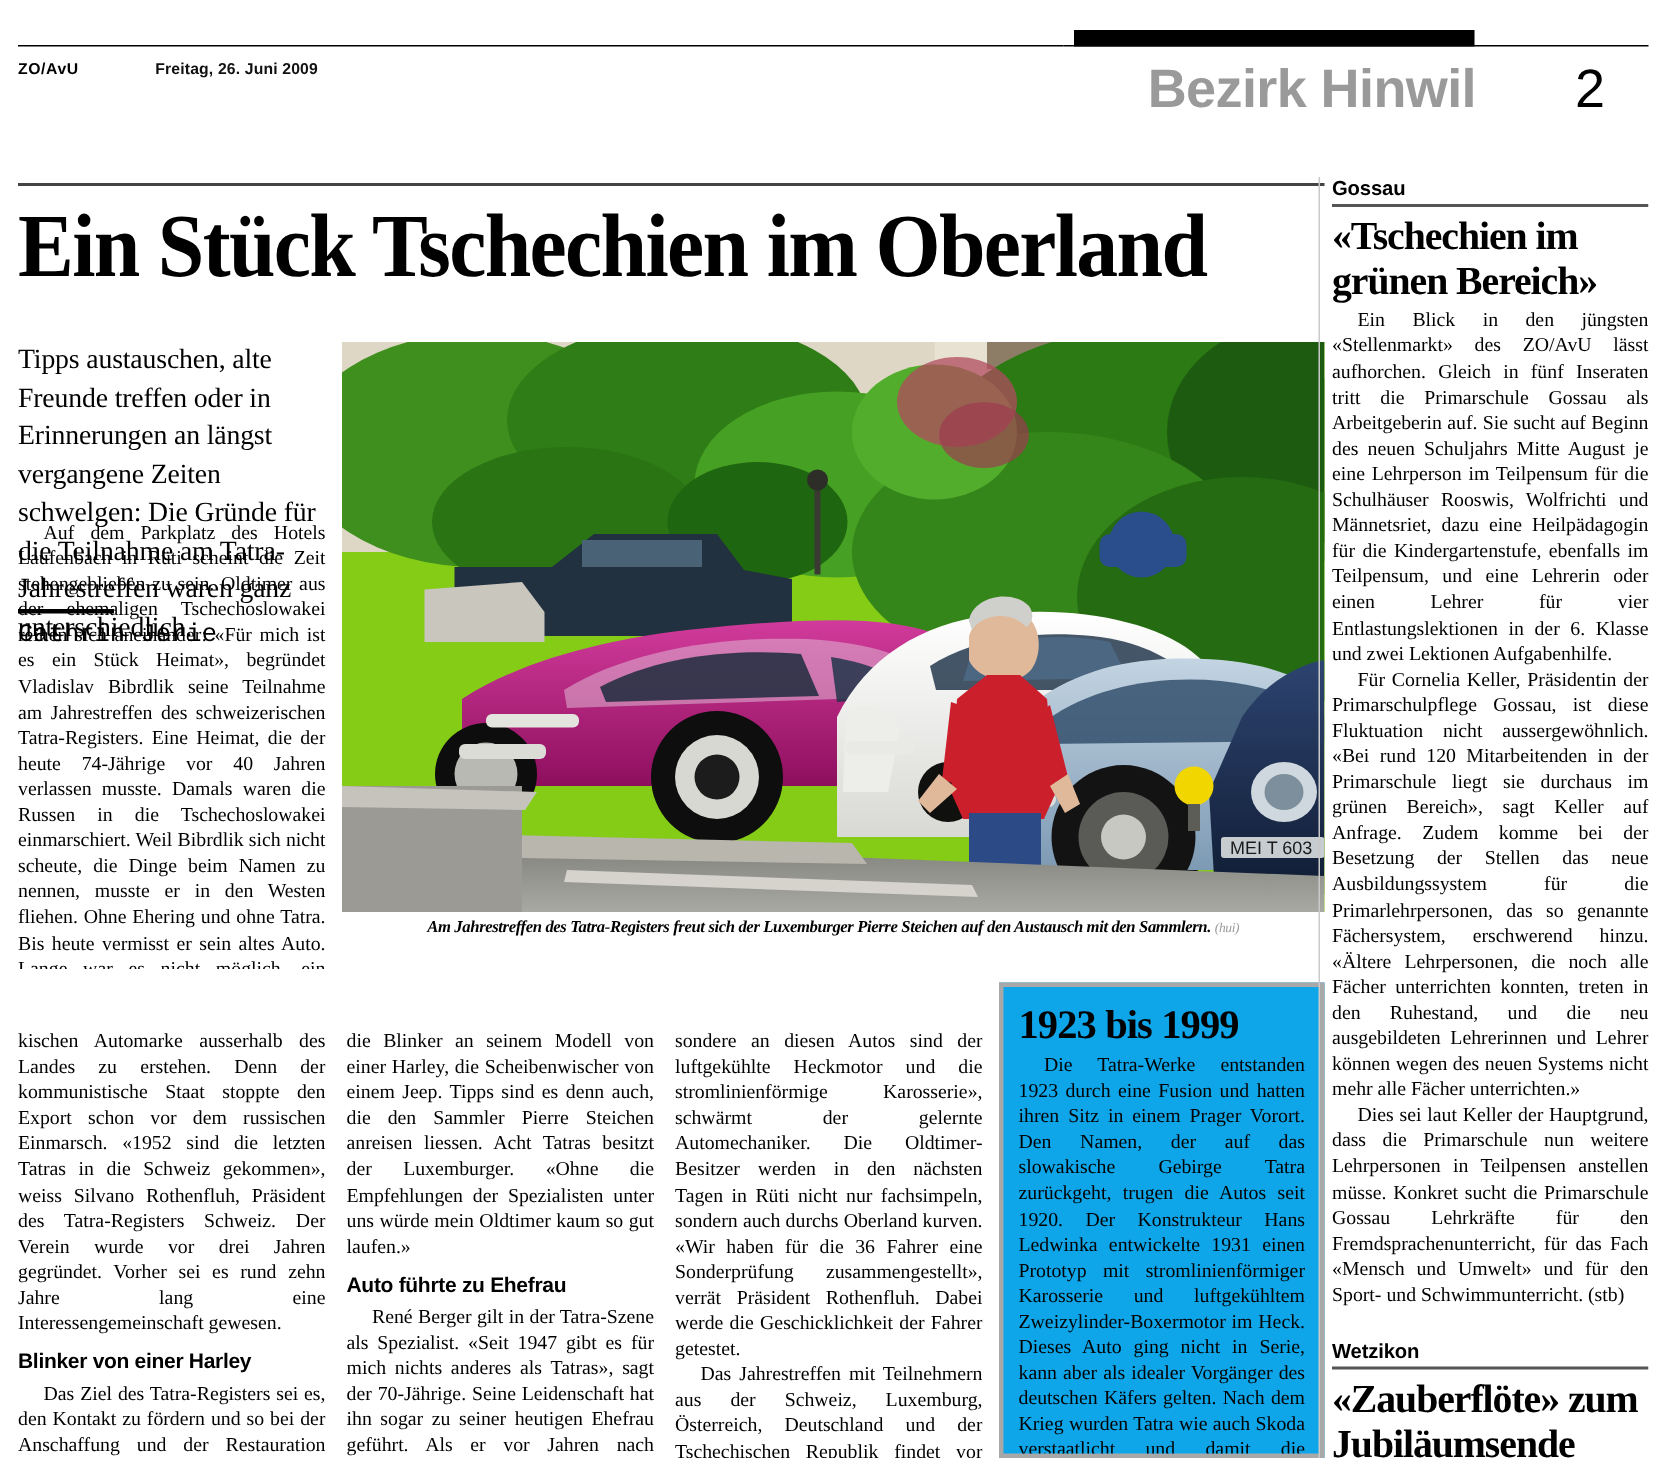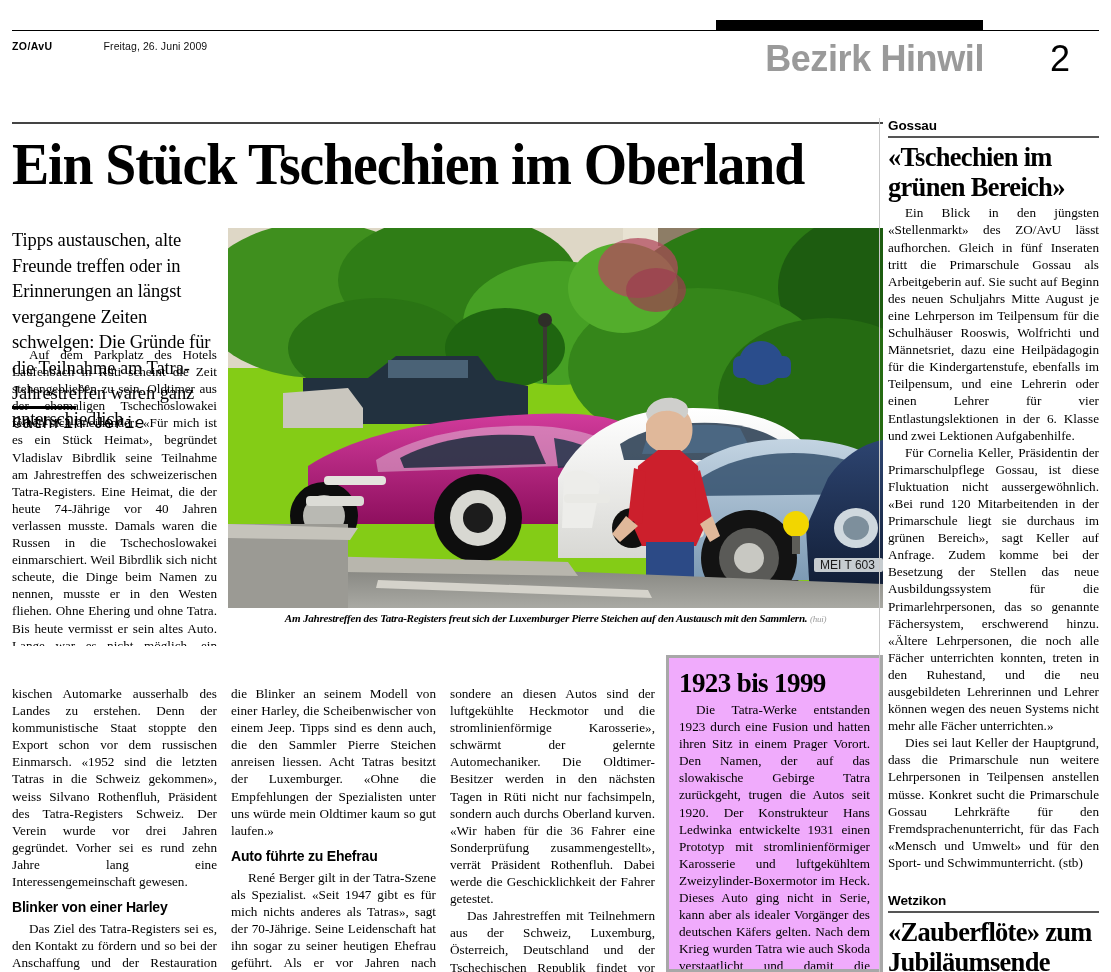--- a/index.html
+++ b/index.html
@@ -13,21 +13,21 @@
   }
   .page{position:relative;width:1111px;height:972px;}
 
   
   .masthead{position:absolute;left:0;top:0;width:1111px;height:100px;}
   .mast-rule-left{position:absolute;left:12px;top:30px;width:697px;height:1px;background:#000;}
   .mast-rule-right{position:absolute;left:709px;top:30px;width:390px;height:1px;background:#000;}
   .mast-black-bar{position:absolute;left:716px;top:20px;width:267px;height:11px;background:#000;}
   .mast-left{position:absolute;left:12px;top:40px;font-family:"Liberation Sans",sans-serif;font-size:10.5px;letter-spacing:.1px;}
   .mast-left .logo{font-weight:bold;letter-spacing:.4px;}
-  .mast-left .date{margin-left:7px;font-weight:normal;color:#111;padding-left:44px;}
+  .mast-left .date{margin-left:7px;font-weight:bold;color:#111;padding-left:44px;}
   .mast-section{position:absolute;left:716px;top:38px;width:268px;text-align:right;
     font-family:"Liberation Sans",sans-serif;font-weight:bold;font-size:36px;color:#9a9a9a;letter-spacing:-.4px;}
   .mast-pageno{position:absolute;left:1050px;top:38px;width:50px;text-align:left;
     font-family:"Liberation Sans",sans-serif;font-size:36px;color:#000;}
 
   
   .main{position:absolute;left:12px;top:118px;width:871px;}
   .kicker-row{position:relative;width:871px;font-family:"Liberation Sans",sans-serif;font-size:14.5px;white-space:nowrap;}
   .kicker-place{font-weight:bold;}
   .kicker-text{font-weight:normal;margin-left:5px;letter-spacing:-.15px;}
@@ -71,21 +71,21 @@
   #bcol2{left:219px;}
   #bcol3{left:438px;}
 
   
   .col1-upper{position:absolute;left:12px;top:346px;width:205px;height:300px;overflow:hidden;
     font-size:13.2px;line-height:17.1px;text-align:justify;}
   .col1-upper p{margin:0;text-indent:17px;}
 
   
   .factbox{position:absolute;left:666px;top:655px;width:217px;height:317px;
-    border:3px solid #a8a8a8;box-sizing:border-box;overflow:hidden;background:#f0abfc;}
+    border:3px solid #a8a8a8;box-sizing:border-box;overflow:hidden;background:#0ea5e9;}
   .factbox-inner{padding:10px 10px 0 10px;}
   .factbox h3{margin:0 0 3px 0;font-family:"Liberation Serif",serif;font-weight:bold;
     font-size:27px;line-height:30px;letter-spacing:-.6px;}
   .factbox p{margin:0;font-size:13.2px;line-height:17.1px;text-align:justify;text-indent:17px;}
 
   
   .rail{position:absolute;left:888px;top:118px;width:211px;height:854px;overflow:hidden;}
   .rail-label{font-family:"Liberation Sans",sans-serif;font-weight:bold;font-size:13.5px;letter-spacing:-.1px;}
   .rail-rule{width:211px;height:2.4px;background:#555;margin-top:3px;margin-bottom:5px;}
   .rail-head{font-family:"Liberation Serif",serif;font-weight:bold;font-size:26.5px;

